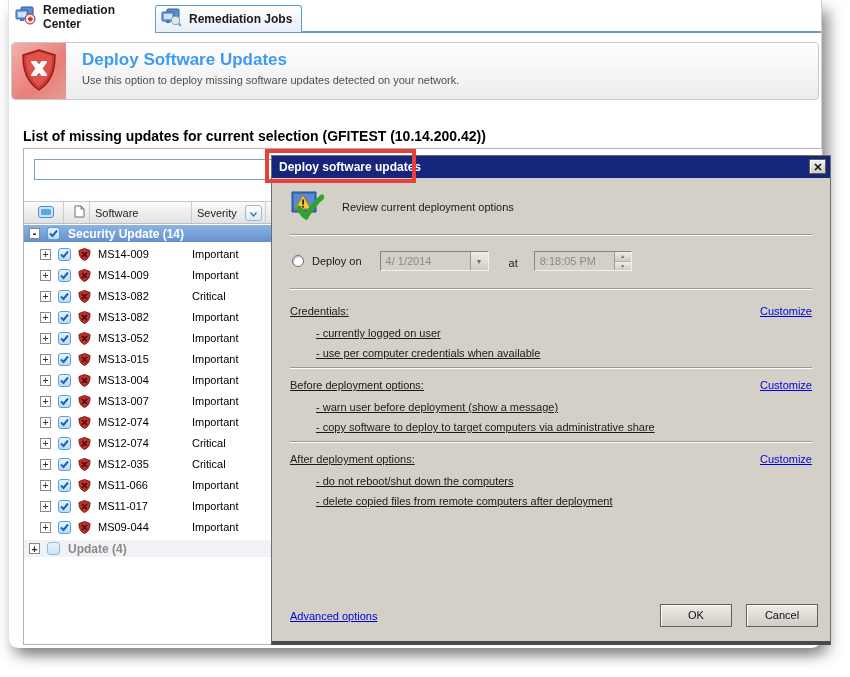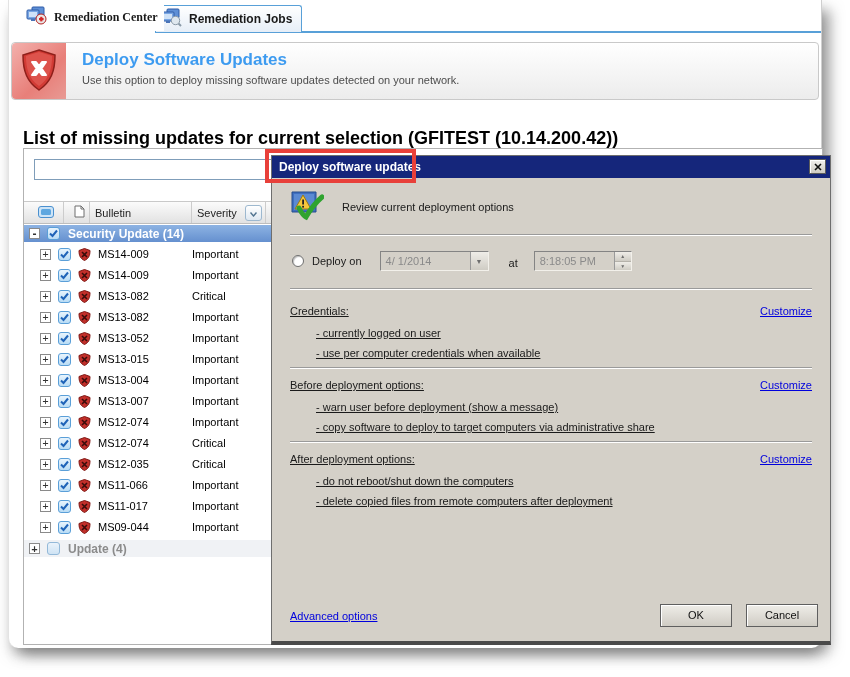--- a/index.html
+++ b/index.html
@@ -11,34 +11,34 @@
   html,body{background:#ffffff;}
   body{font-family:"Liberation Sans","DejaVu Sans",sans-serif;font-size:11px;color:#1a1a1a;}
   .window{position:relative;width:850px;height:677px;overflow:hidden;background:#fff;}
   .app{position:absolute;left:8px;top:0;width:814px;height:648px;background:#fff;
        border-left:1px solid #e3e3e3;border-right:1px solid #cfcfcf;
        border-radius:0 0 10px 10px;
        box-shadow:10px 8px 14px -2px rgba(90,90,90,.55), 0 10px 14px -4px rgba(90,90,90,.5);}
 
   
   .tab{position:absolute;display:flex;align-items:center;gap:6px;font-weight:bold;font-size:12px;cursor:default;}
-  .tab-active{left:13px;top:3px;height:28px;width:142px;background:#fff;z-index:3;padding-left:4px;font-family:Liberation Serif, serif;}
+  .tab-active{left:2px;top:3px;height:28px;width:142px;background:#fff;z-index:3;padding-left:4px;}
   .tab-inactive{left:146px;top:5px;height:27px;width:147px;background:linear-gradient(#ffffff,#e6eef7);
       border:1px solid var(--tab-border-blue);border-bottom:none;border-radius:3px 3px 0 0;padding-left:5px;z-index:2;}
   .tabstrip-line{position:absolute;left:146px;right:0;top:31px;height:2px;background:var(--tab-border-blue);z-index:1;}
 
   
   .banner{position:absolute;left:2px;right:2px;top:42px;height:58px;border:1px solid #c9c9c9;border-radius:4px;
           background:linear-gradient(#ffffff,#ececec);}
   .banner-red{position:absolute;left:0;top:0;bottom:0;width:54px;border-radius:4px 0 0 4px;
           background:linear-gradient(135deg,#f3b0ac,#e87f79 60%,#e89a94);display:flex;align-items:center;justify-content:center;}
   .banner-title{position:absolute;left:70px;top:7px;font-size:17px;font-weight:bold;color:var(--banner-title-blue);}
   .banner-sub{position:absolute;left:70px;top:31px;font-size:11px;color:#4d4d4d;}
 
-  .list-heading{position:absolute;left:14px;top:128px;font-size:18px;font-weight:bold;color:#000;}
+  .list-heading{position:absolute;left:14px;top:128px;font-size:14px;font-weight:bold;color:#000;}
 
   
   .panel{position:absolute;left:14px;top:148px;width:800px;height:497px;border:1px solid #b2b2b2;background:#fff;}
   .filter-input{position:absolute;left:10px;top:10px;width:562px;height:21px;border:1px solid #7f9db9;background:#fff;
       font-family:inherit;font-size:11px;padding:0 4px;}
   .grid-head{position:absolute;left:0;top:52px;right:0;height:23px;display:grid;
       grid-template-columns:40px 26px 102px 74px 1fr;
       background:linear-gradient(#fbfbfb,#e2e2e2);border-top:1px solid #c9c9c9;border-bottom:1px solid #bdbdbd;}
   .grid-head .hcell{position:relative;display:flex;align-items:center;padding-left:5px;border-right:1px solid #cccccc;
       color:#222;font-size:11px;}
@@ -166,21 +166,21 @@
         </div>
         <div class="hcell" style="justify-content:center">
           <span>
             <svg width="11" height="13" viewBox="0 0 11 13">
               <path d="M1 1 L7 1 L10 4 L10 12 L1 12 Z" fill="#ffffff" stroke="#6f6f6f"></path>
               <path d="M7 1 L7 4 L10 4" fill="none" stroke="#6f6f6f"></path>
             </svg>
           </span>
         </div>
         <div class="hcell">
-          <span>Bulletin</span>
+          <span>Software</span>
         </div>
         <div class="hcell">
           <span>Severity</span>
           <span class="hfilter-btn">
             <span>
               <svg width="7" height="5" viewBox="0 0 7 5">
                   <path d="M0.5 0.5 L3.5 4 L6.5 0.5" fill="none" stroke="#50738f" stroke-width="1.4"></path>
                 </svg>
             </span>
           </span>

